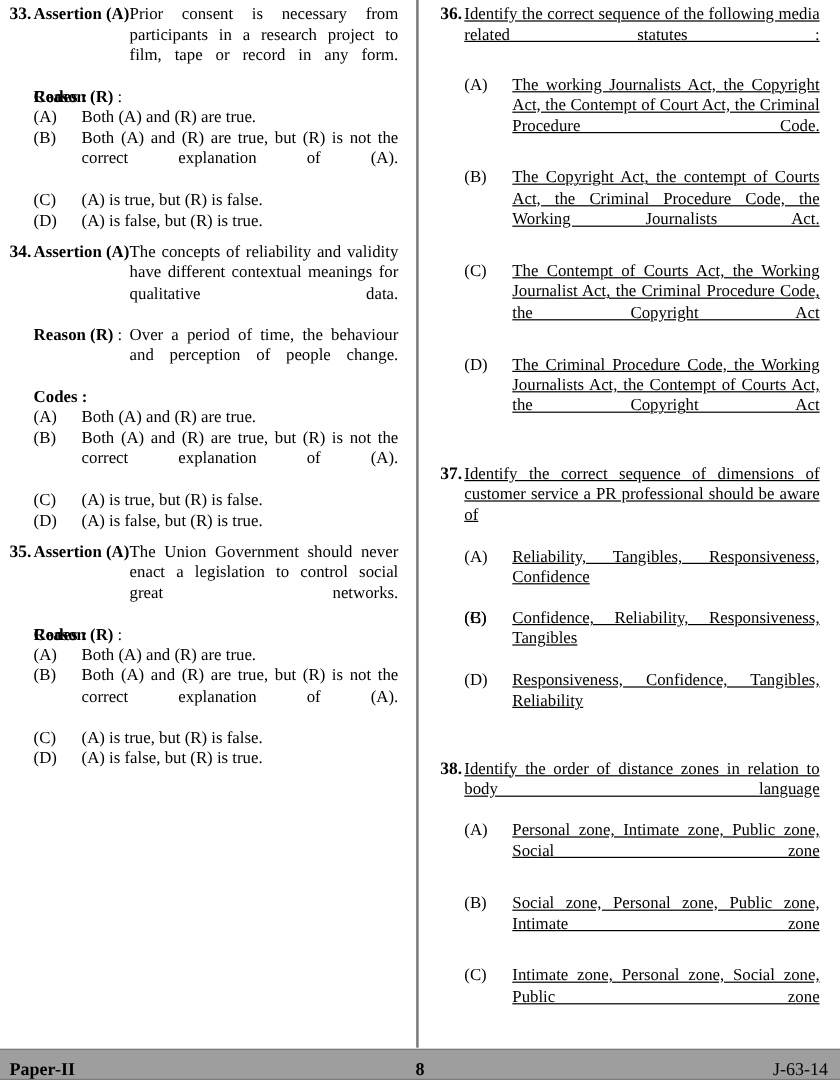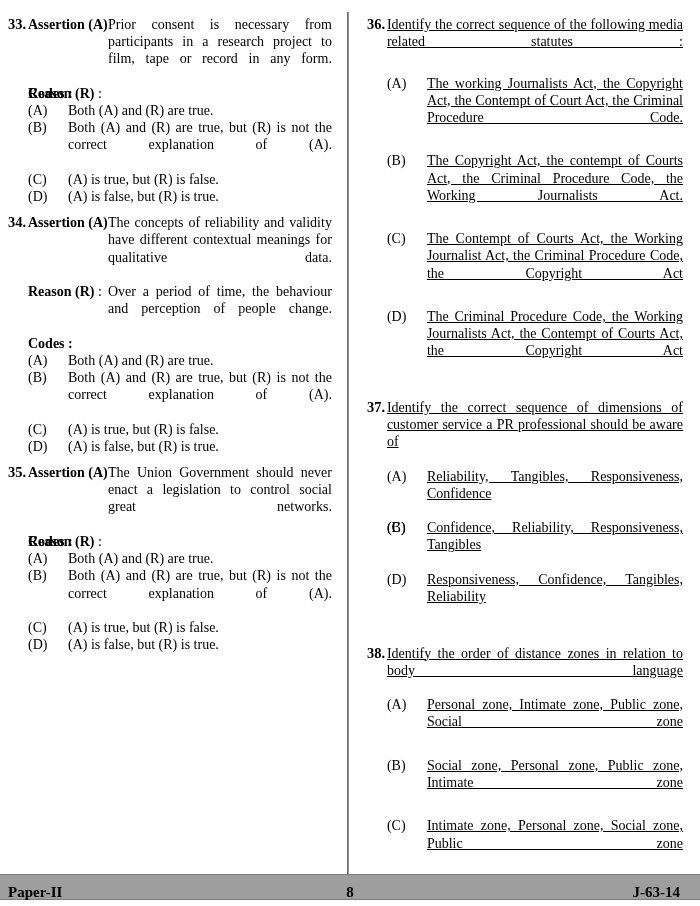--- a/index.html
+++ b/index.html
@@ -20,21 +20,21 @@
   .page {
     position: relative;
     width: 700px;
     height: 906px;
     box-sizing: border-box;
   }
 
   .columns {
     position: absolute;
     left: 0;
-    top: 12px;
+    top: 0;
     width: 700px;
     height: 874px;
     display: flex;
     align-items: center;
   }
 
   .col {
     box-sizing: border-box;
     height: 874px;
     overflow: hidden;
@@ -181,22 +181,22 @@
   .footer-center {
     position: absolute;
     left: 0;
     width: 700px;
     text-align: center;
     font-weight: bold;
     font-size: 15px;
   }
   .footer-right {
     position: absolute;
-    right: 20px;
-    font-weight: bold;
+    right: 10px;
+    font-weight: normal;
     font-size: 15px;
   }
 </style>
 </head>
 <body>
 
 <div class="page">
 
   <div class="columns">
 

